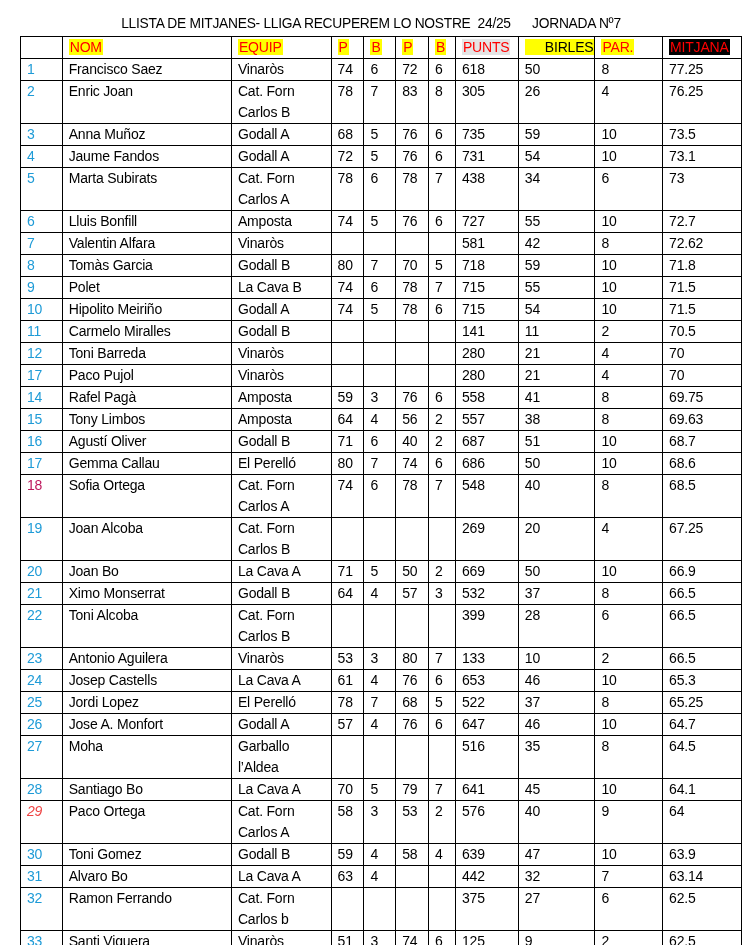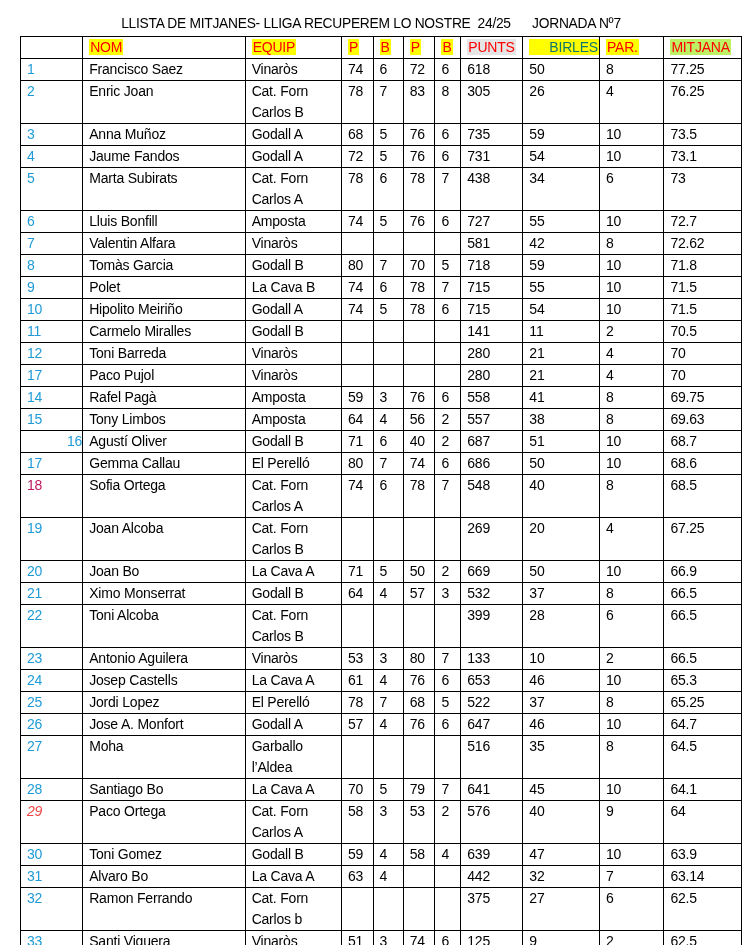--- a/index.html
+++ b/index.html
@@ -40,23 +40,23 @@
   <thead>
     <tr class="hdr">
       <td></td>
       <td><span class="hl" style="background: rgb(255, 255, 0); color: rgb(255, 0, 0); text-align: center;">NOM</span></td>
       <td><span class="hl" style="background: rgb(255, 255, 0); color: rgb(255, 0, 0);">EQUIP</span></td>
       <td><span class="hl" style="background: rgb(255, 255, 0); color: rgb(255, 0, 0);">P</span></td>
       <td><span class="hl" style="background: rgb(255, 255, 0); color: rgb(255, 0, 0);">B</span></td>
       <td><span class="hl" style="background: rgb(255, 255, 0); color: rgb(255, 0, 0);">P</span></td>
       <td><span class="hl" style="background: rgb(255, 255, 0); color: rgb(255, 0, 0);">B</span></td>
       <td><span class="hl" style="background: #e5e5e5; color: rgb(255, 0, 0);">PUNTS</span></td>
-      <td><span class="hl" style="background: rgb(255, 255, 0); color: #0f766e; padding-left: 20px;">BIRLES</span></td>
+      <td><span class="hl" style="background: rgb(255, 255, 0); color: #000000; padding-left: 20px;">BIRLES</span></td>
       <td><span class="hl" style="background: rgb(255, 255, 0); color: rgb(255, 0, 0);">PAR.</span></td>
-      <td><span class="hl" style="background: #bef264; color: rgb(255, 0, 0);">MITJANA</span></td>
+      <td><span class="hl" style="background: #000000; color: rgb(255, 0, 0);">MITJANA</span></td>
     </tr>
   </thead>
   <tbody id="tbody">
       <tr>
         <td><span class="num" style="color: rgb(30, 155, 215);">1</span></td>
         <td><span>Francisco Saez</span></td>
         <td><span>Vinaròs</span></td>
         <td><span>74</span></td>
         <td><span>6</span></td>
         <td><span>72</span></td>
@@ -242,21 +242,21 @@
         <td><span>64</span></td>
         <td><span>4</span></td>
         <td><span>56</span></td>
         <td><span>2</span></td>
         <td><span>557</span></td>
         <td><span>38</span></td>
         <td><span>8</span></td>
         <td><span>69.63</span></td>
       </tr>
       <tr>
-        <td><span class="num" style="color: rgb(30, 155, 215); margin-left: 40px;">16</span></td>
+        <td><span class="num" style="color: rgb(30, 155, 215);">16</span></td>
         <td><span>Agustí Oliver</span></td>
         <td><span>Godall B</span></td>
         <td><span>71</span></td>
         <td><span>6</span></td>
         <td><span>40</span></td>
         <td><span>2</span></td>
         <td><span>687</span></td>
         <td><span>51</span></td>
         <td><span>10</span></td>
         <td><span>68.7</span></td>

